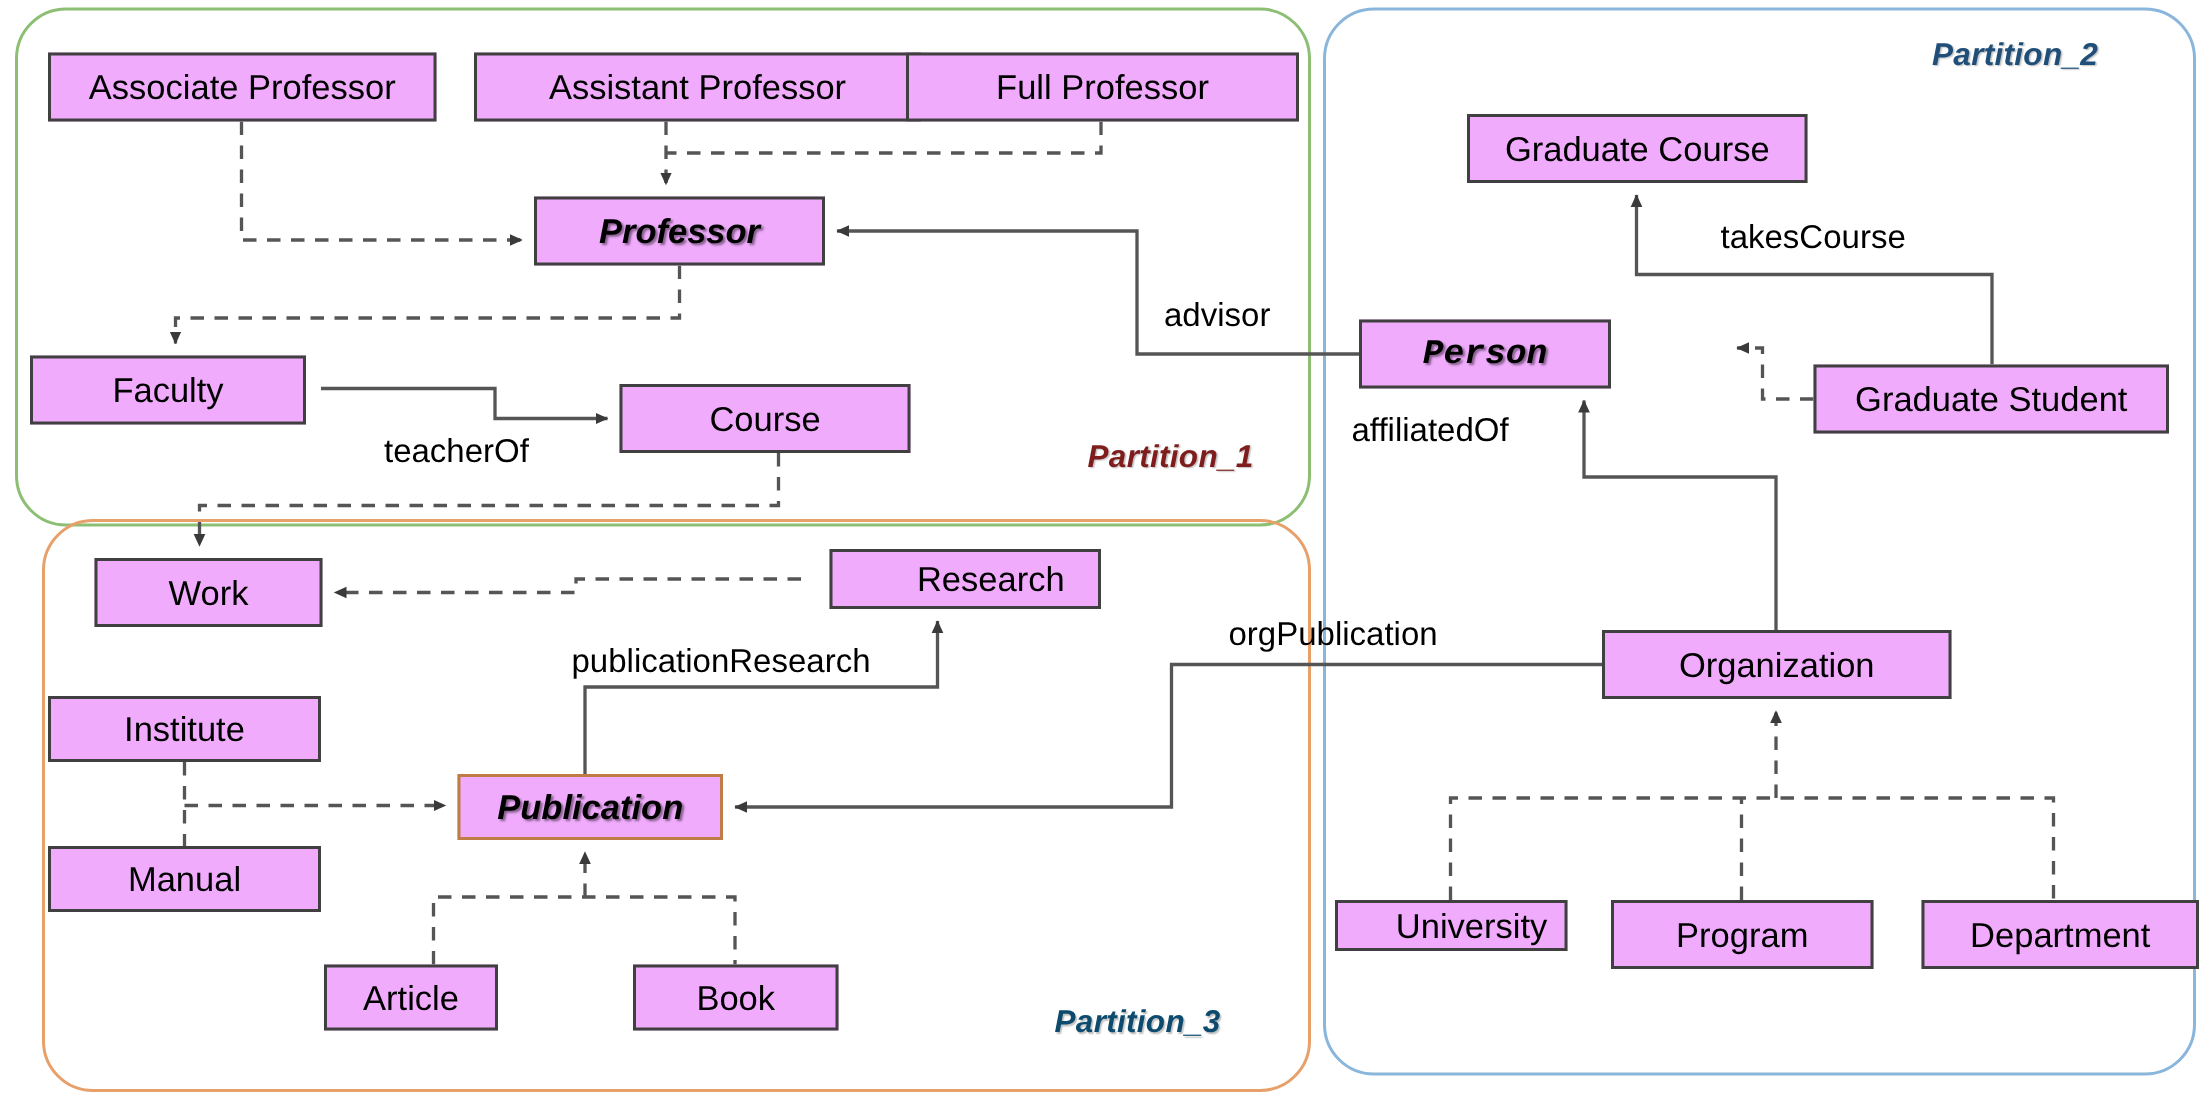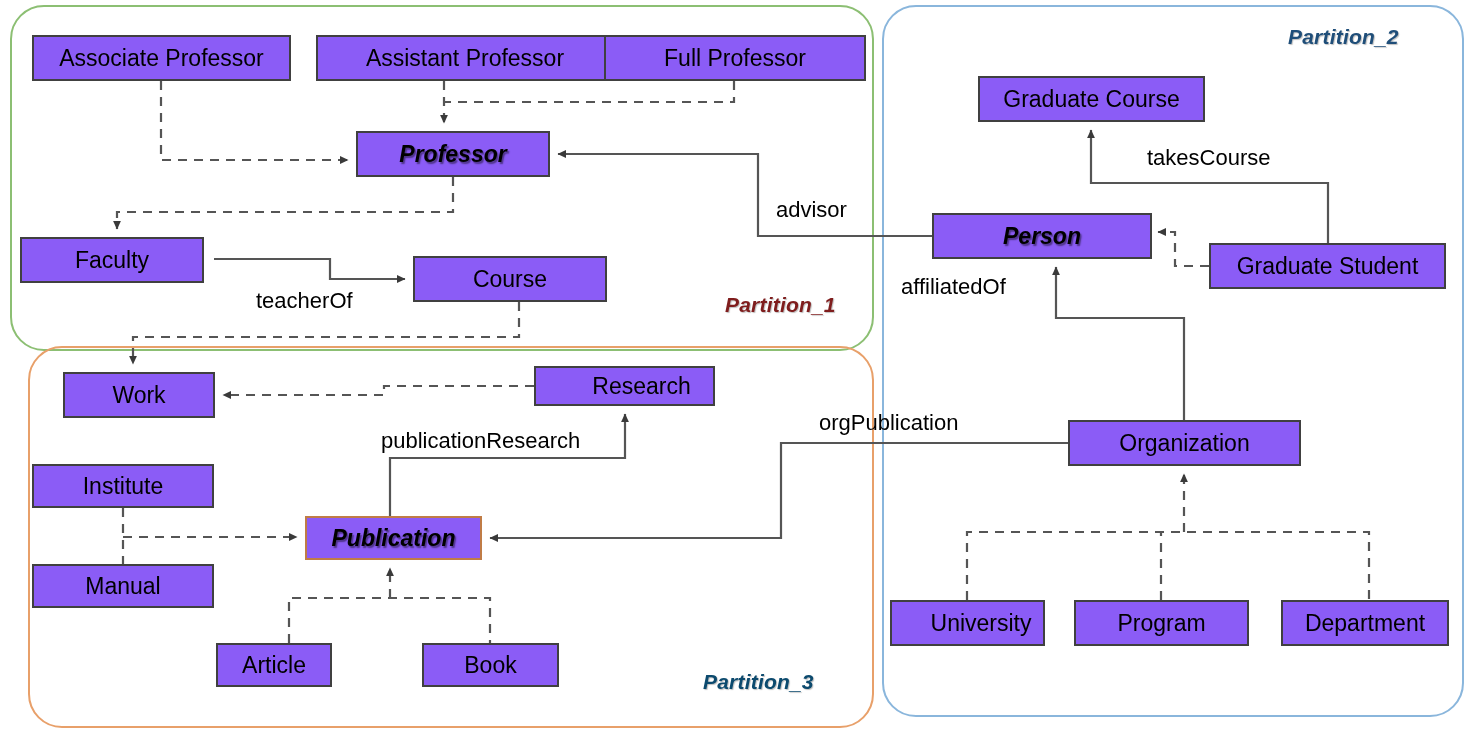--- a/index.html
+++ b/index.html
@@ -38,21 +38,21 @@
     font-weight: bold;
     font-style: italic;
     font-size: 21px;
     letter-spacing: 0.2px;
     white-space: nowrap;
     text-shadow: 1px 1px 1px rgba(0,0,0,0.25);
   }
   .node {
     position: absolute;
     box-sizing: border-box;
-    background: #8b5cf6;
+    background: #f0abfc;
     border: 2px solid #404040;
     display: flex;
     align-items: center;
     justify-content: center;
     font-size: 23px;
     color: #000000;
     white-space: nowrap;
     padding: 0 6px;
   }
   .node.abstract {
@@ -136,29 +136,29 @@
   </svg>
 
   <div class="node" id="node-associate_professor" style="left: 32px; top: 35px; width: 259px; height: 46px;">Associate Professor</div>
   <div class="node" id="node-assistant_professor" style="left: 316px; top: 35px; width: 298px; height: 46px;">Assistant Professor</div>
   <div class="node" id="node-full_professor" style="left: 604px; top: 35px; width: 262px; height: 46px;">Full Professor</div>
   <div class="node abstract" id="node-professor" style="left: 356px; top: 131px; width: 194px; height: 46px;">Professor</div>
   <div class="node" id="node-faculty" style="left: 20px; top: 237px; width: 184px; height: 46px;">Faculty</div>
   <div class="node" id="node-course" style="left: 413px; top: 256px; width: 194px; height: 46px;">Course</div>
 
   <div class="node" id="node-graduate_course" style="left: 978px; top: 76px; width: 227px; height: 46px;">Graduate Course</div>
-  <div class="node abstract" id="node-person" style="left: 932px; top: 213px; width: 220px; height: 46px;">Person</div>
+  <div class="node abstract" id="node-person" style="left: 906px; top: 213px; width: 168px; height: 46px; font-family: Liberation Mono, monospace;">Person</div>
   <div class="node" id="node-graduate_student" style="left: 1209px; top: 243px; width: 237px; height: 46px;">Graduate Student</div>
   <div class="node" id="node-organization" style="left: 1068px; top: 420px; width: 233px; height: 46px;">Organization</div>
-  <div class="node" id="node-university" style="left: 890px; top: 600px; width: 155px; height: 46px; padding-left: 33px;">University</div>
+  <div class="node" id="node-university" style="left: 890px; top: 600px; width: 155px; height: 34px; padding-left: 33px;">University</div>
   <div class="node" id="node-program" style="left: 1074px; top: 600px; width: 175px; height: 46px;">Program</div>
-  <div class="node" id="node-department" style="left: 1281px; top: 600px; width: 168px; height: 46px;">Department</div>
+  <div class="node" id="node-department" style="left: 1281px; top: 600px; width: 185px; height: 46px;">Department</div>
 
   <div class="node" id="node-work" style="left: 63px; top: 372px; width: 152px; height: 46px;">Work</div>
-  <div class="node" id="node-research" style="left: 534px; top: 366px; width: 181px; height: 40px; padding-left: 40px;">Research</div>
+  <div class="node" id="node-research" style="left: 553px; top: 366px; width: 181px; height: 40px; padding-left: 40px;">Research</div>
   <div class="node" id="node-institute" style="left: 32px; top: 464px; width: 182px; height: 44px;">Institute</div>
   <div class="node" id="node-manual" style="left: 32px; top: 564px; width: 182px; height: 44px;">Manual</div>
   <div class="node abstract accent" id="node-publication" style="left: 305px; top: 516px; width: 177px; height: 44px; border-color: rgb(192, 124, 70);">Publication</div>
   <div class="node" id="node-article" style="left: 216px; top: 643px; width: 116px; height: 44px;">Article</div>
   <div class="node" id="node-book" style="left: 422px; top: 643px; width: 137px; height: 44px;">Book</div>
 
   <div class="edge-label" id="elabel-teacher_of" style="left: 256px; top: 288px;">teacherOf</div>
   <div class="edge-label" id="elabel-advisor" style="left: 776px; top: 197px;">advisor</div>
   <div class="edge-label" id="elabel-takes_course" style="left: 1147px; top: 145px;">takesCourse</div>
   <div class="edge-label" id="elabel-affiliated_of" style="left: 901px; top: 274px;">affiliatedOf</div>

